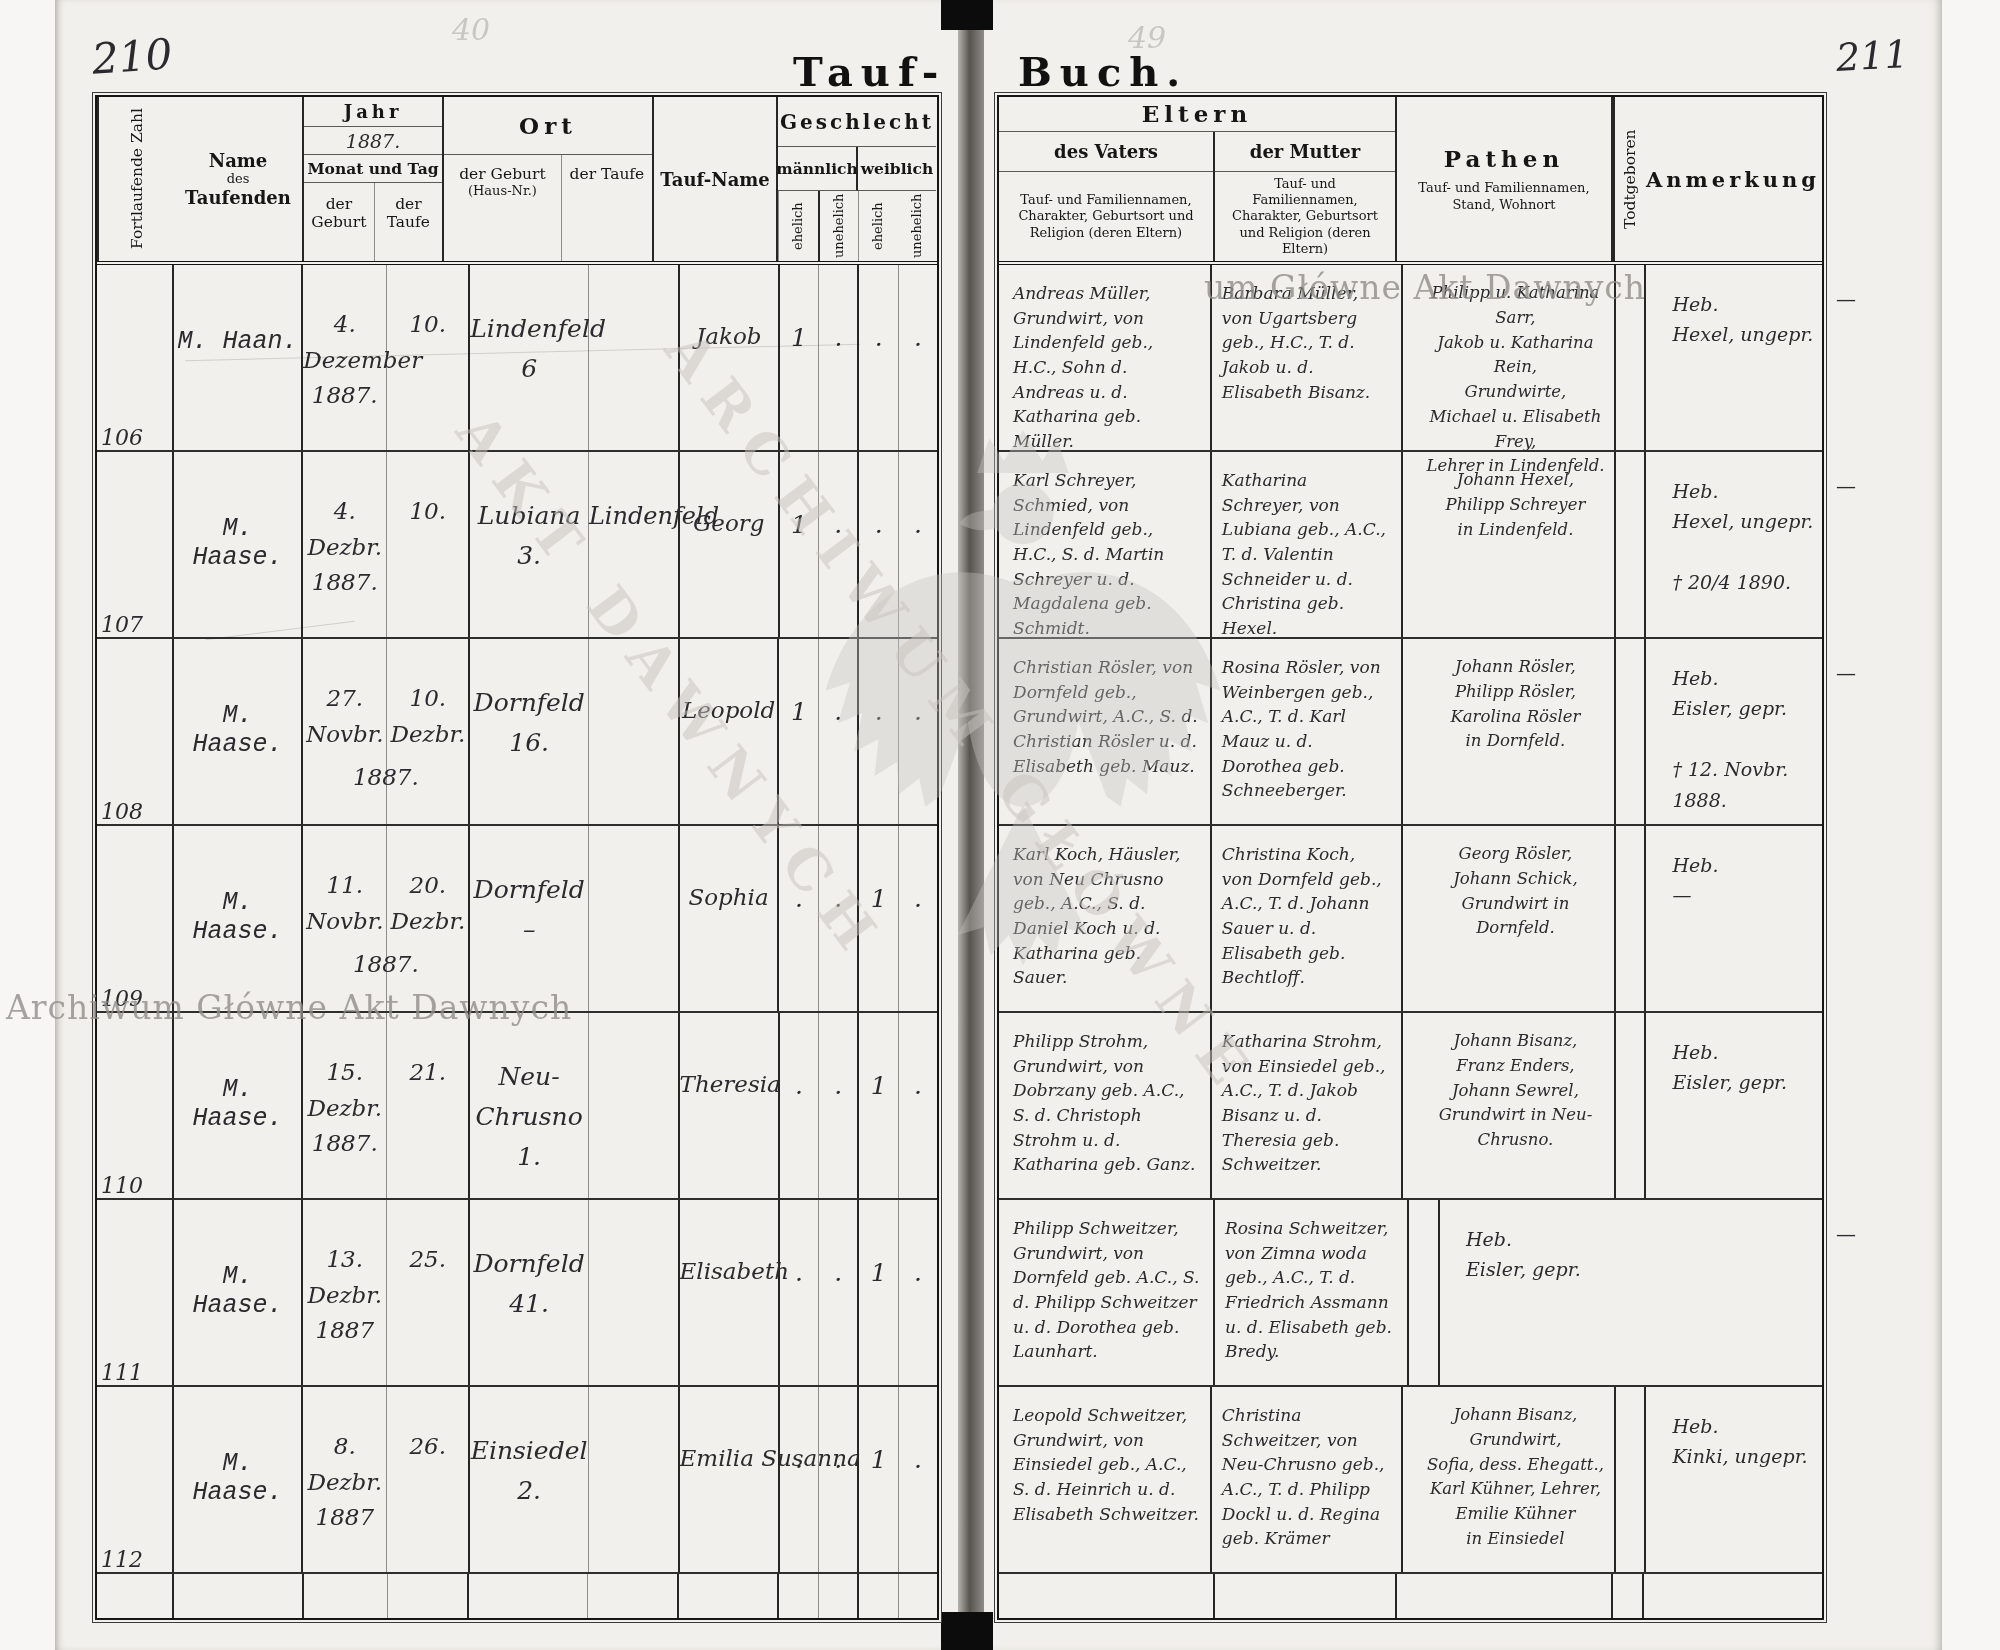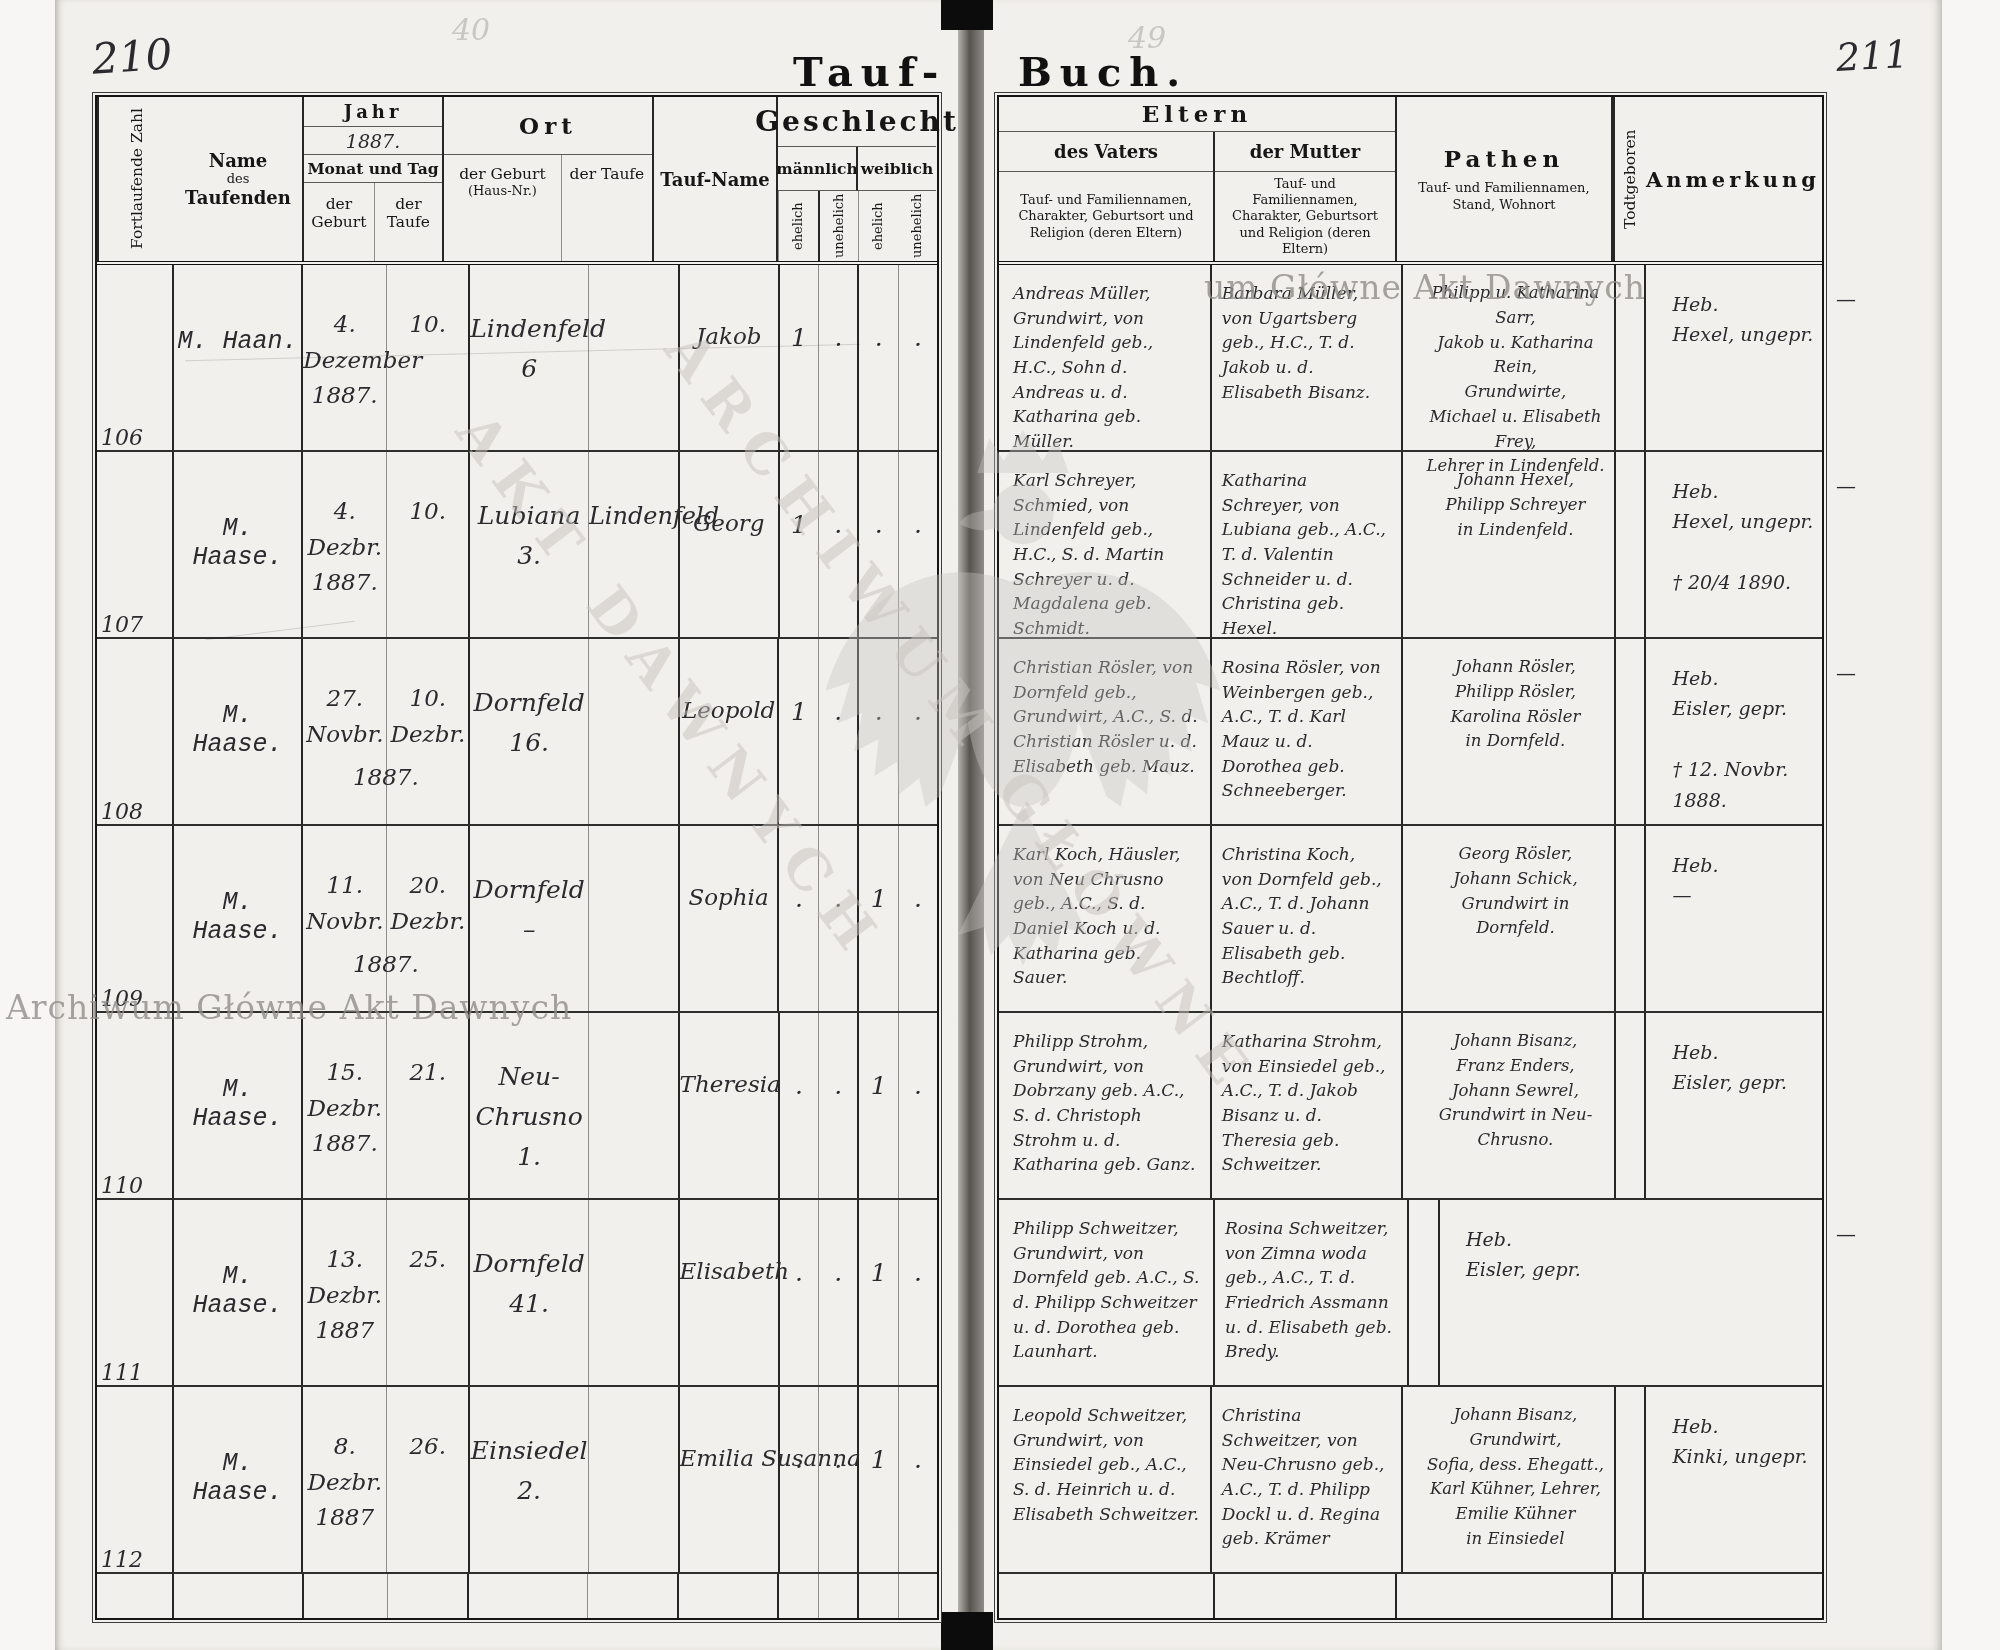--- a/index.html
+++ b/index.html
@@ -131,21 +131,21 @@
         <div style="display:flex;flex:1">
           <div class="hc br1" style="width:119px;flex-direction:column;justify-content:flex-start;padding-top:10px">
             <div class="h-sm">der Geburt</div>
             <div class="h-tiny">(Haus-Nr.)</div>
           </div>
           <div class="hc h-sm" style="width:91px;align-items:flex-start;padding-top:10px">der Taufe</div>
         </div>
       </div>
       <div class="hc br2 h-mid" style="width:124px">Tauf-Name</div>
       <div class="hgroup" style="width:158px">
-        <div class="hc hline h-big" style="height:50px;letter-spacing:3px;font-size:28px">Geschlecht</div>
+        <div class="hc hline h-big" style="height:50px;letter-spacing:3px;font-size:20px">Geschlecht</div>
         <div style="display:flex;height:44px">
           <div class="hc br2 h-sm b hline" style="width:80px">männlich</div>
           <div class="hc h-sm b hline" style="width:78px">weiblich</div>
         </div>
         <div style="display:flex;flex:1">
           <div class="hc br1 rot h-tiny" style="width:40px">ehelich</div>
           <div class="hc br2 rot h-tiny" style="width:40px">unehelich</div>
           <div class="hc br1 rot h-tiny" style="width:40px">ehelich</div>
           <div class="hc rot h-tiny" style="width:38px">unehelich</div>
         </div>

